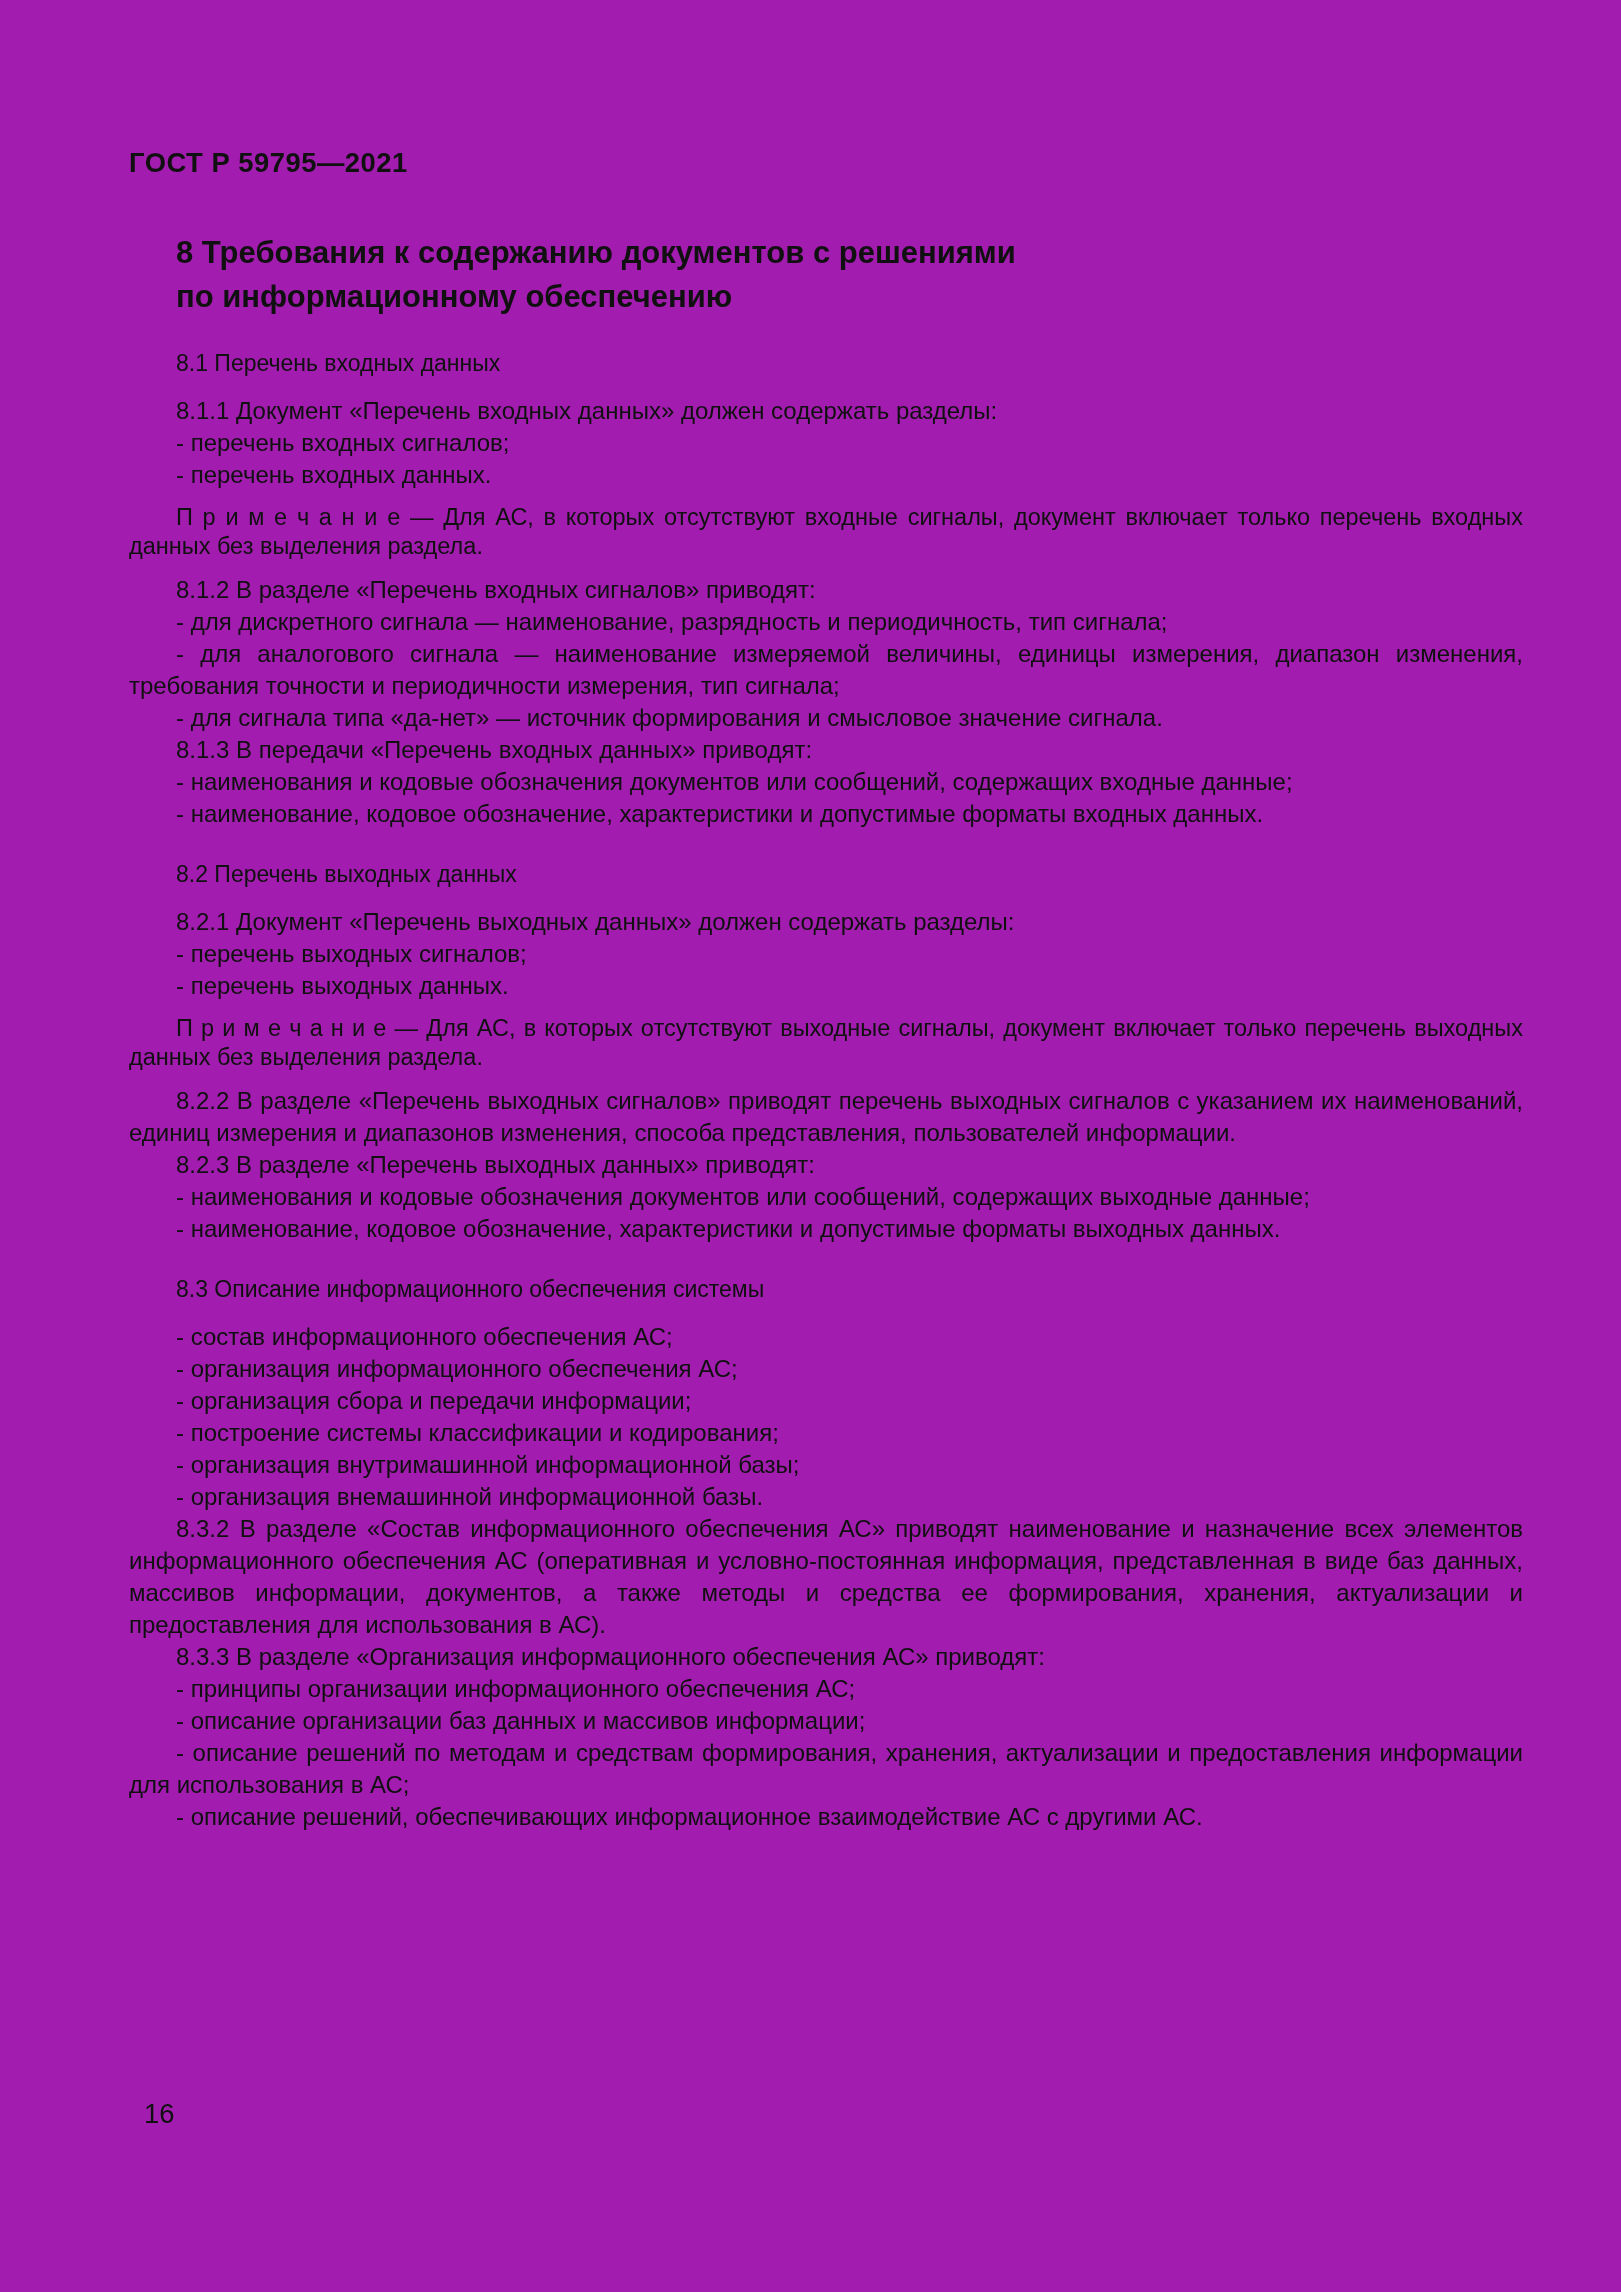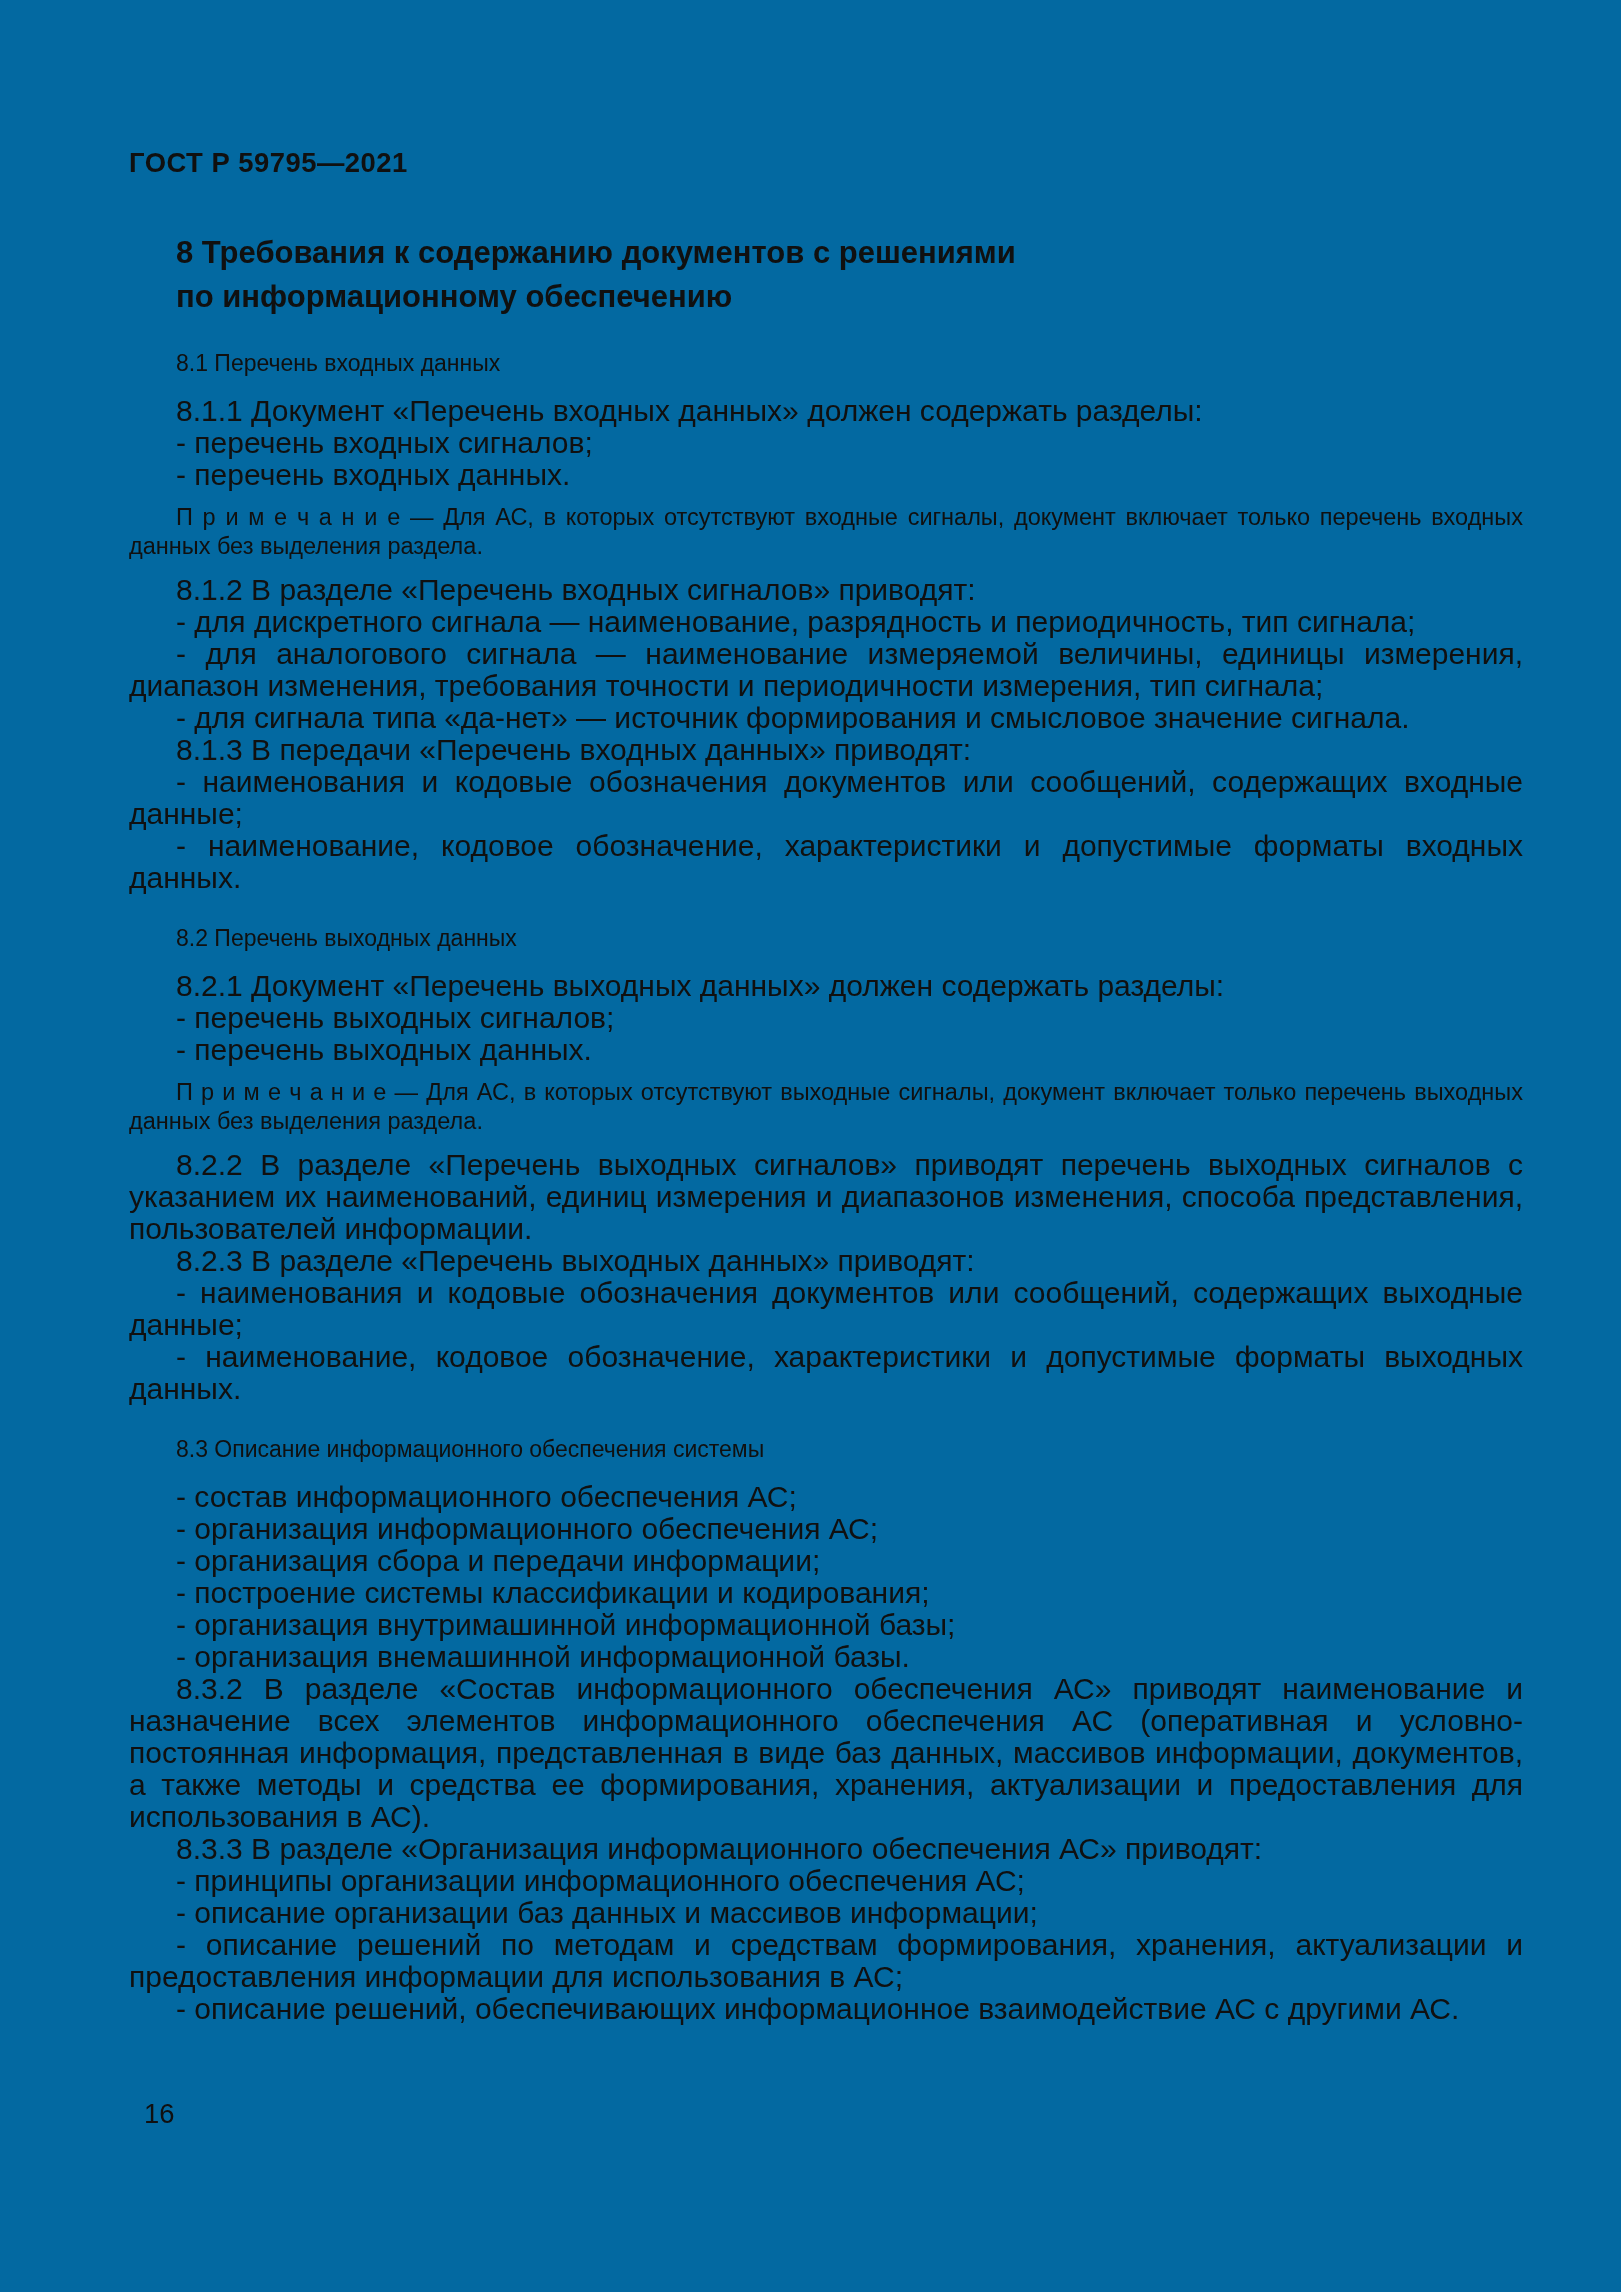--- a/index.html
+++ b/index.html
@@ -1,21 +1,21 @@
 <!DOCTYPE html>
 <html lang="ru"><head>
 <meta charset="utf-8">
 <style>
   * { margin: 0; padding: 0; box-sizing: border-box; }
   html, body { background: #ffffff; }
   .page {
     position: relative;
     width: 1621px;
     height: 2293px;
-    background: #0369a1;
+    background: #a21caf;
     color: #101010;
     font-family: "Liberation Sans", "DejaVu Sans", sans-serif;
     overflow: hidden;
     padding-left: 13px;
   }
   .running-header {
     position: absolute;
     top: 147px;
     left: 129px;
     font-size: 27.4px;
@@ -35,21 +35,21 @@
     margin: 0 0 27.4px 47px;
     white-space: pre-line;
   }
   .section-title {
     font-size: 23px;
     line-height: 31px;
     font-weight: normal;
     margin: 29px 0 15.7px 47px;
   }
   p.body {
-    font-size: 30px;
+    font-size: 24px;
     line-height: 32px;
     text-align: justify;
     text-indent: 47px;
   }
   p.note {
     font-size: 23.5px;
     line-height: 29px;
     text-align: justify;
     text-indent: 47px;
     margin: 12.7px 0;

